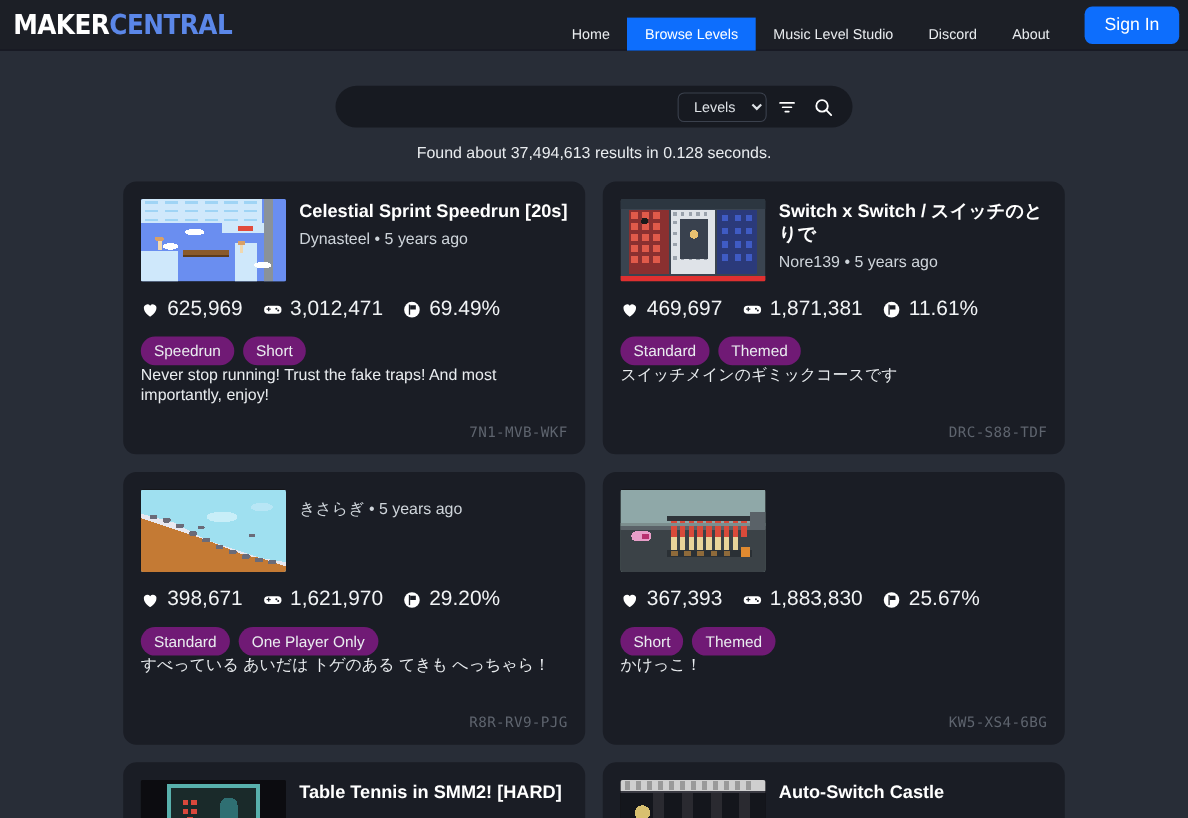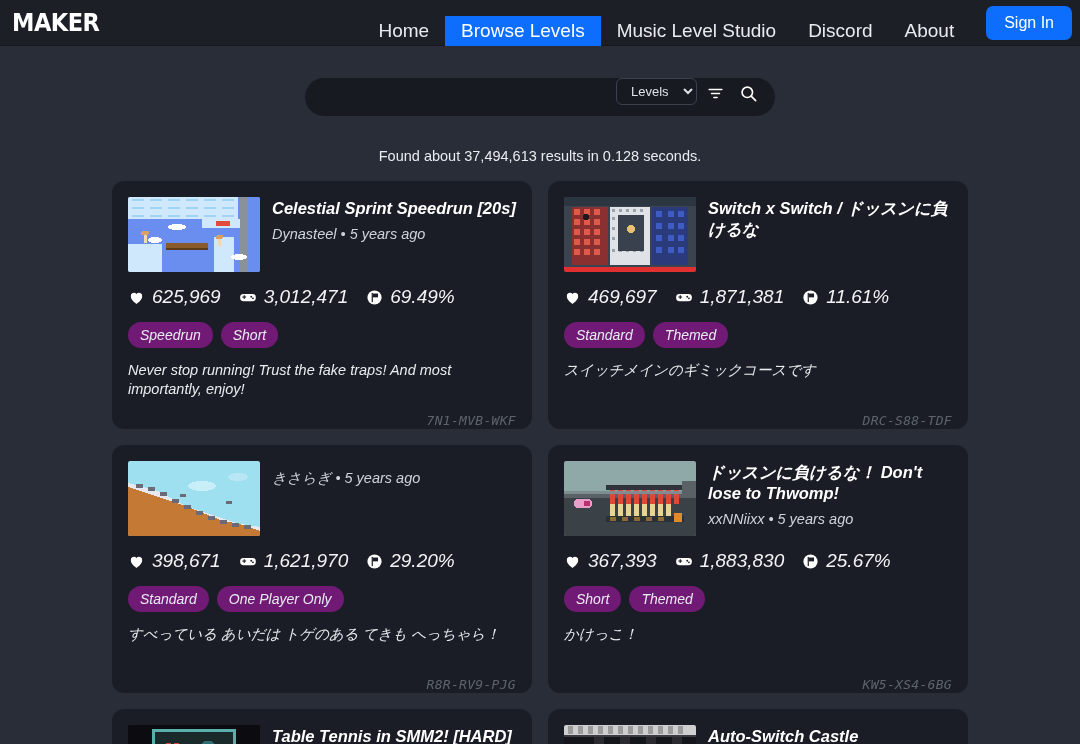--- a/index.html
+++ b/index.html
@@ -37,21 +37,21 @@
     display: flex;
     align-items: stretch;
     height: 46px;
     margin-right: 8px;
   }
   .nav-item {
     display: flex;
     align-items: center;
     padding: 0 16px;
     color: #e9ecef;
-    font-size: 19px;
+    font-size: 13px;
     white-space: nowrap;
     cursor: pointer;
     text-decoration: none;
     margin-top: 16px;
   }
   .nav-item.active {
     background: #0d6efd;
     color: #ffffff;
   }
   .signin {
@@ -73,20 +73,21 @@
     display: flex;
     justify-content: center;
     padding-top: 32px;
   }
   .searchbar {
     width: 470px;
     height: 38px;
     background: #171a21;
     border-radius: 19px;
     display: flex;
+    align-items: center;
     padding: 0 12px 0 18px;
   }
   .search-input {
     flex: 1;
     background: transparent;
     border: none;
     outline: none;
     color: #e9ecef;
     font-size: 14px;
     font-family: "Liberation Sans", sans-serif;
@@ -110,42 +111,41 @@
     border: none;
     cursor: pointer;
     width: 30px; height: 30px;
     display: flex; align-items: center; justify-content: center;
     margin-left: 3px;
   }
   .results-line {
     text-align: center;
     color: #e9ecef;
     font-size: 14.5px;
-    margin-top: 32px;
+    margin-top: 16px;
   }
 
   
   .grid {
     margin-top: 17px;
     padding: 0 112px;
     display: grid;
     grid-template-columns: 1fr 1fr;
     column-gap: 16px;
     row-gap: 16px;
   }
   .card {
     background: #1a1d25;
     border-radius: 12px;
     padding: 16px;
     min-height: 248px;
     display: flex;
     flex-direction: column;
     position: relative;
     cursor: pointer;
-    font-style: italic;
   }
   .card-top { display: flex; gap: 12px; }
   .thumb {
     width: 132px; height: 75px;
     flex: 0 0 132px;
     border-radius: 2px;
     overflow: hidden;
     background: #111;
     position: relative;
   }
@@ -185,39 +185,39 @@
     background: #701a75;
     color: #e9ecef;
     border-radius: 13px;
     padding: 4px 12px;
     font-size: 14px;
     line-height: 1.3;
   }
   .desc {
     color: #e9ecef;
     font-size: 14.5px;
-    margin-top: 13px;
     line-height: 1.32;
   }
   .code {
     position: absolute;
     right: 16px;
-    bottom: 1px;
+    bottom: 12px;
     color: #5e646e;
     font-family: "DejaVu Sans Mono", monospace;
     font-size: 13px;
     letter-spacing: 0.3px;
   }
 </style>
 </head>
 <body>
 
 <div class="topbar">
   <div class="brand">
     <span class="maker">MAKER</span>
+      <span class="central">CENTRAL</span>
   </div>
   <div style="display:flex;align-items:stretch;height:46px;">
     <nav class="nav" id="nav-root">
         <a class="nav-item">Home</a>
         <a class="nav-item active">Browse Levels</a>
         <a class="nav-item">Music Level Studio</a>
         <a class="nav-item">Discord</a>
         <a class="nav-item">About</a>
       </nav>
     <button class="signin">Sign In</button>
@@ -388,21 +388,22 @@
               <rect x="69" y="52" width="3" height="3"></rect>
               <rect x="76" y="52" width="3" height="3"></rect>
       </g>
       <rect x="54" y="18" width="26" height="36" fill="#39414e"></rect>
       <circle cx="67" cy="32" r="4" fill="#e8c070"></circle>
       <rect x="0" y="70" width="132" height="5" fill="#e03030"></rect>
       <circle cx="22" cy="20" r="3" fill="#1a1a1a"></circle>
     </svg>
         </div>
       <div class="card-head">
-        <div class="card-title">Switch x Switch / ドッスンに負けるな</div>
+        <div class="card-title">Switch x Switch / スイッチのとりで</div>
+        <div class="card-meta"><span>Nore139</span> • <span>5 years ago</span></div>
       </div>
     </div>
 
     <div class="stats">
       <span class="stat-icon">
           <svg width="17" height="17" viewBox="0 0 24 24" fill="#ffffff">
             <path d="M12 21s-8-5-8-10.5A4.5 4.5 0 0 1 12 7a4.5 4.5 0 0 1 8 3.5C20 16 12 21 12 21z"></path>
           </svg>
         </span>
       <span class="sval">469,697</span>
@@ -532,24 +533,20 @@
               <rect x="82" y="56" width="6" height="4"></rect>
         <rect x="94" y="56" width="6" height="4"></rect>
       </g>
       <rect x="10" y="38" width="18" height="9" rx="4" fill="#e79ec8"></rect>
       <rect x="20" y="40" width="6" height="5" fill="#b8306e"></rect>
       <rect x="110" y="52" width="8" height="9" fill="#e08a30"></rect>
       <rect x="0" y="30" width="132" height="3" fill="#7c8e8e"></rect>
       <rect x="118" y="20" width="14" height="16" fill="#5a6268"></rect>
     </svg>
         </div>
-      <div class="card-head">
-        <div class="card-title">ドッスンに負けるな！ Don't lose to Thwomp!</div>
-        <div class="card-meta"><span>xxNNiixx</span> • <span>5 years ago</span></div>
-      </div>
     </div>
 
     <div class="stats">
       <span class="stat-icon">
           <svg width="17" height="17" viewBox="0 0 24 24" fill="#ffffff">
             <path d="M12 21s-8-5-8-10.5A4.5 4.5 0 0 1 12 7a4.5 4.5 0 0 1 8 3.5C20 16 12 21 12 21z"></path>
           </svg>
         </span>
       <span class="sval">367,393</span>
       <span class="stat-icon">

